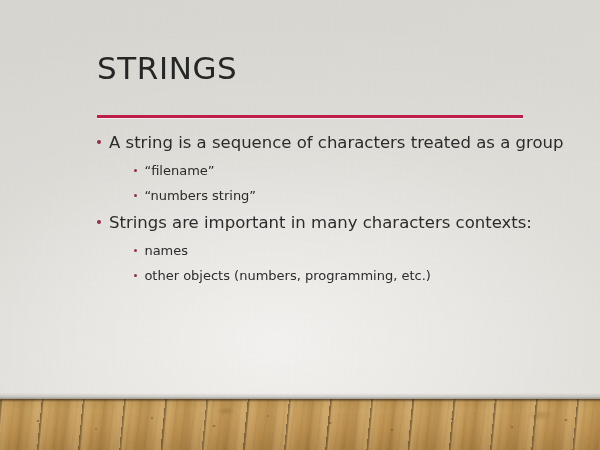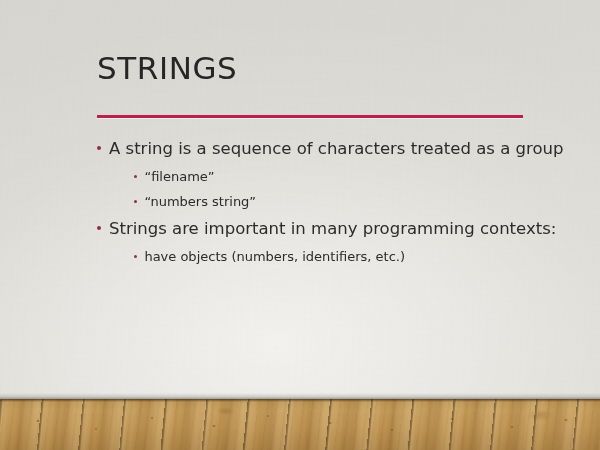--- a/index.html
+++ b/index.html
@@ -145,21 +145,21 @@
     width: 426px;
     height: 3px;
     background: #bd1f4a;
     box-shadow: 0 1px 0 rgba(255,255,255,0.55);
   }
 
   
   .body-list {
     position: absolute;
     left: 97px;
-    top: 134px;
+    top: 128px;
     width: 470px;
   }
   .bullet-row {
     display: flex;
     align-items: baseline;
     color: #2b2b2b;
     font-family: "DejaVu Sans", sans-serif;
   }
   .bullet-row.level1 {
     font-size: 16.5px;
@@ -228,23 +228,27 @@
       <span class="btext">“filename”</span>
     </div>
 
     <div class="bullet-row level2">
       <span class="dot"></span>
       <span class="btext">“numbers string”</span>
     </div>
 
     <div class="bullet-row level1">
       <span class="dot"></span>
-      <span class="btext">Strings are important in many programming contexts:</span>
-    </div>
-
-
-    <div class="bullet-row level2">
-      <span class="dot"></span>
-      <span class="btext">have objects (numbers, identifiers, etc.)</span>
+      <span class="btext">Strings are important in many characters contexts:</span>
+    </div>
+
+    <div class="bullet-row level2">
+      <span class="dot"></span>
+      <span class="btext">names</span>
+    </div>
+
+    <div class="bullet-row level2">
+      <span class="dot"></span>
+      <span class="btext">other objects (numbers, programming, etc.)</span>
     </div>
 
   </div>
 </div>
 
 </body></html>

